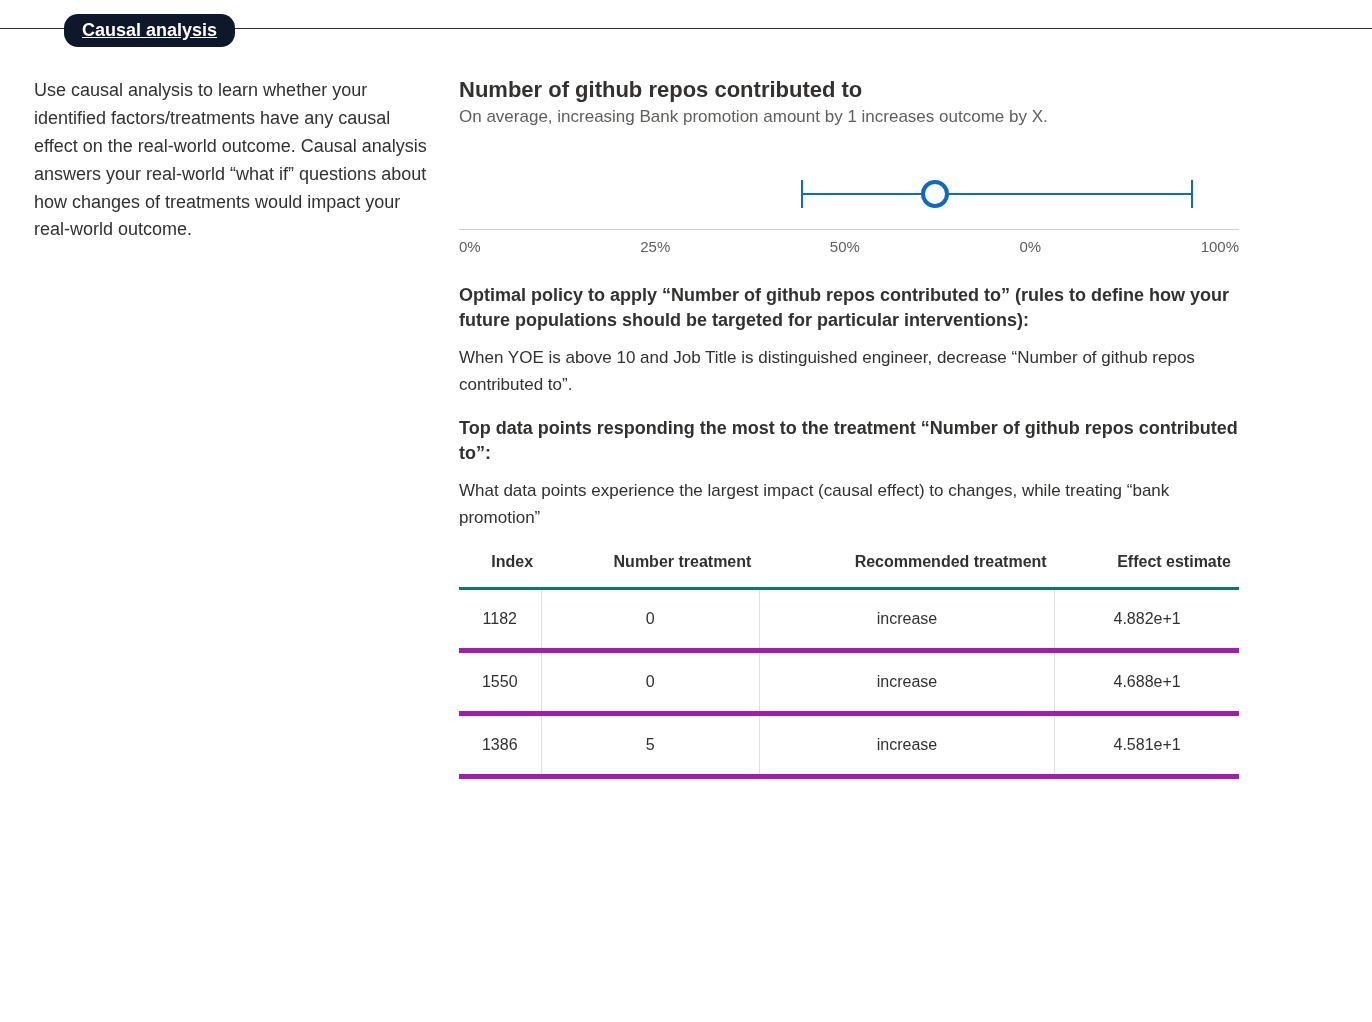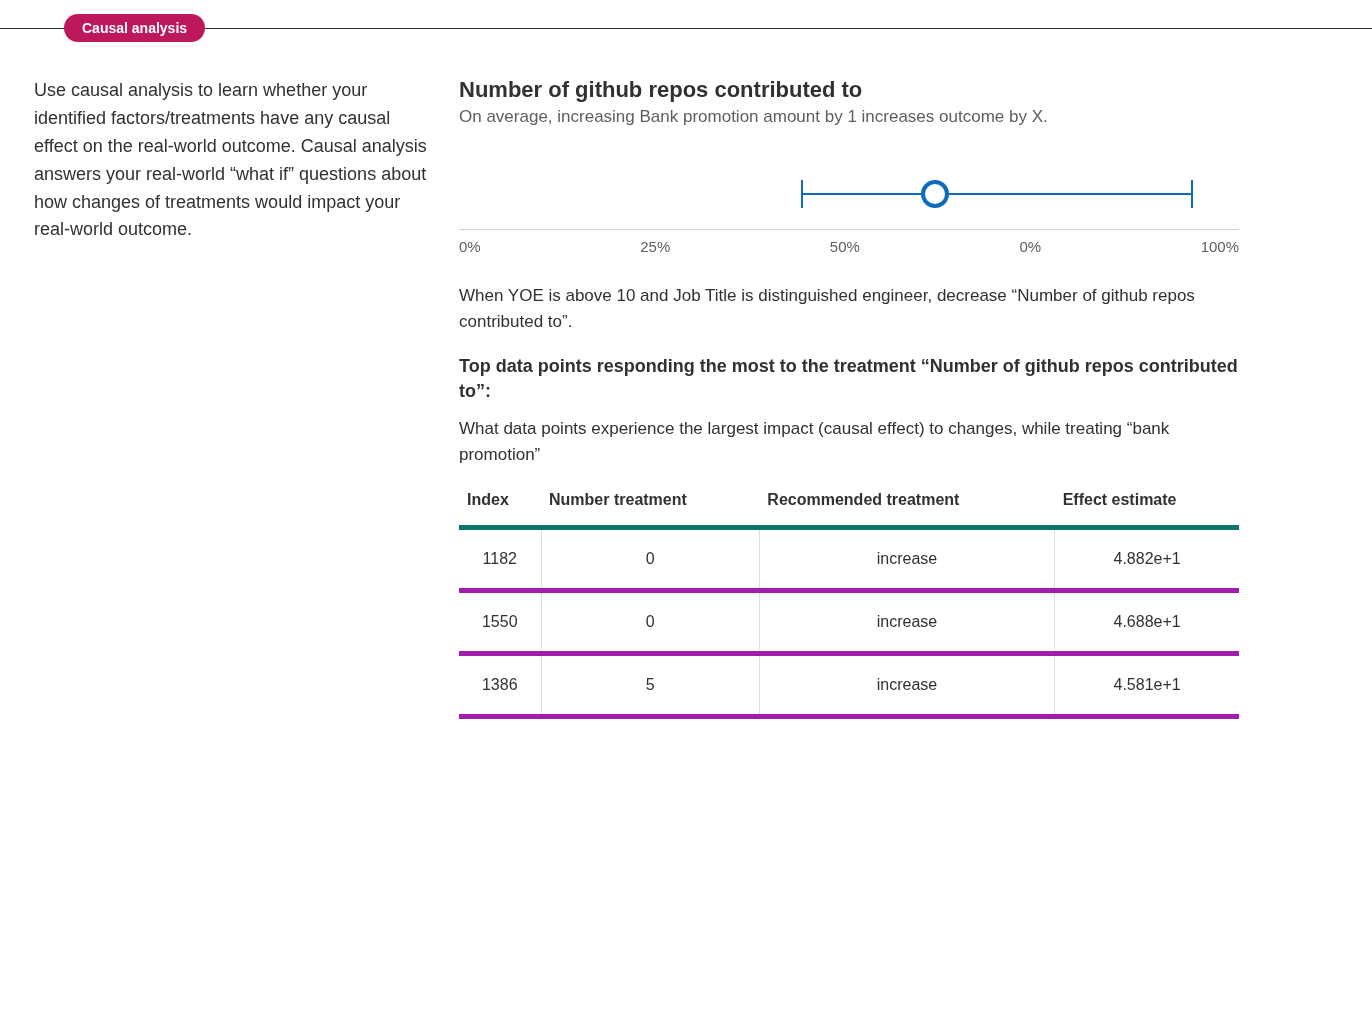--- a/index.html
+++ b/index.html
@@ -15,26 +15,27 @@
     }
     .tab-line hr {
       border: none;
       border-top: 1px solid #323130;
       margin: 0;
     }
     .tab-pill {
       position: absolute;
       left: 64px;
       top: -14px;
-      background: #be185d;
+      background: #0f172a;
       color: #fff;
       font-weight: 600;
-      font-size: 14px;
+      font-size: 18px;
       padding: 6px 18px;
       border-radius: 14px;
+      text-decoration: underline;
     }
     .container {
       display: flex;
       padding: 48px 34px 40px 34px;
       gap: 30px;
     }
     .left {
       width: 395px;
       flex-shrink: 0;
       line-height: 1.55;
@@ -108,22 +109,22 @@
     }
     table {
       width: 100%;
       border-collapse: collapse;
       margin-top: 6px;
     }
     th {
       font-size: 16px;
       font-weight: 700;
       padding: 10px 8px 16px 8px;
-      text-align: left;
-      border-bottom: 5px solid #0f766e;
+      text-align: right;
+      border-bottom: 3px solid #0f766e;
       vertical-align: bottom;
     }
     td {
       font-size: 16px;
       padding: 20px 8px;
       text-align: center;
       border-bottom: 5px solid #a21caf;
     }
     td + td, th + th {
       border-left: 1px solid #e1dfdd;
@@ -156,20 +157,21 @@
         </div>
       <div class="axis-ticks" id="axis-ticks">
           <span>0%</span>
           <span>25%</span>
           <span>50%</span>
           <span>0%</span>
           <span>100%</span>
         </div>
     </div>
 
+    <div class="section-h">Optimal policy to apply “Number of github repos contributed to” (rules to define how your future populations should be targeted for particular interventions):</div>
     <div class="body-text">When YOE is above 10 and Job Title is distinguished engineer, decrease “Number of github repos contributed to”.</div>
 
     <div class="section-h">Top data points responding the most to the treatment “Number of github repos contributed to”:</div>
     <div class="body-text">What data points experience the largest impact (causal effect) to changes, while treating “bank promotion”</div>
 
     <table>
       <thead>
           <tr id="thead-row">
             <th>Index</th>
             <th>Number treatment</th>

